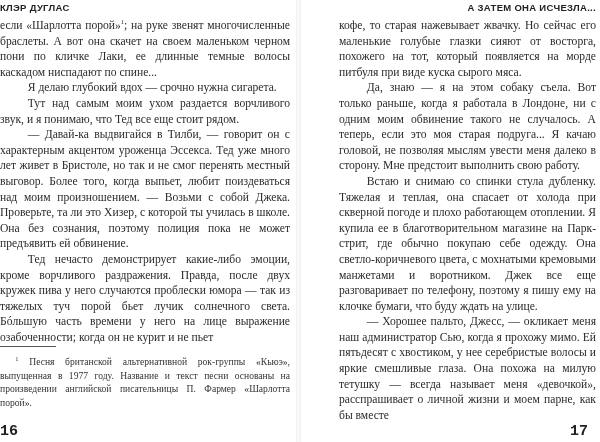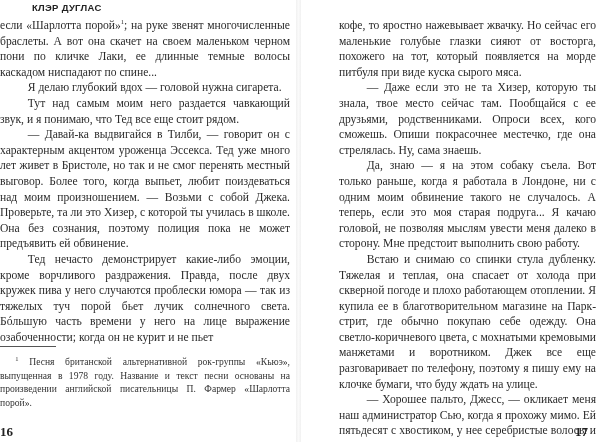--- a/index.html
+++ b/index.html
@@ -2,58 +2,58 @@
 <html><head>
 <meta charset="utf-8">
 <style>
   html, body { margin:0; padding:0; }
   body { width:600px; height:442px; background:#ffffff; position:relative; overflow:hidden; font-family:"Liberation Serif", serif; color:#2a2a2a; }
   .page { position:absolute; top:0; height:442px; }
   .page-left { left:0; width:297px; }
   .page-right { left:300px; width:300px; }
   .divider { position:absolute; left:296px; top:0; width:5px; height:442px; background:linear-gradient(to right,#f1f1f1,#fafafa,#f1f1f1); }
   .running-head { position:absolute; top:2px; font-family:"Liberation Sans", sans-serif; font-weight:bold; font-size:9.5px; letter-spacing:0.3px; color:#222; text-transform:uppercase; }
-  .page-left .running-head { left:0;padding-left:32px; }
+  .page-left .running-head { left:0; }
   .page-right .running-head { right:4px; }
   .text { position:absolute; font-size:11.6px; line-height:15.6px; text-align:justify; }
   .page-left .text { left:0; top:18px; width:290px; }
   .page-right .text { left:39px; top:18px; width:257px; }
   .text p { margin:0; }
   .text p.indent { text-indent:2.4em; }
   .fn-rule { position:absolute; left:0; top:346px; width:56px; height:1px; background:#555; }
   .footnote { position:absolute; left:0; top:352px; width:290px; font-size:9.6px; line-height:13.5px; text-align:justify; color:#333; }
   .footnote sup { font-size:6.5px; }
-  .folio { position:absolute; bottom:2px; font-family:Liberation Serif, serif; font-weight:bold; font-size:13px; color:#222; }
+  .folio { position:absolute; bottom:2px; font-family:Liberation Mono, monospace; font-weight:bold; font-size:15px; color:#222; }
   .page-left .folio { left:0; }
   .page-right .folio { right:12px; }
   sup.ref { font-size:6.5px; vertical-align:super; line-height:0; }
 </style>
 </head>
 <body>
 
 <div class="page page-left">
   <div class="running-head">КЛЭР ДУГЛАС</div>
   <div class="text">
     <p><span>если «Шарлотта порой»</span><sup class="ref">1</sup><span>; на руке звенят многочисленные браслеты. А вот она скачет на своем маленьком черном пони по кличке Лаки, ее длинные темные волосы каскадом ниспадают по спине...</span></p>
-    <p class="indent">Я делаю глубокий вдох — головой нужна сигарета.</p>
-    <p class="indent">Тут над самым моим него раздается чавкающий звук, и я понимаю, что Тед все еще стоит рядом.</p>
+    <p class="indent">Я делаю глубокий вдох — срочно нужна сигарета.</p>
+    <p class="indent">Тут над самым моим ухом раздается ворчливого звук, и я понимаю, что Тед все еще стоит рядом.</p>
     <p class="indent">— Давай-ка выдвигайся в Тилби, — говорит он с характерным акцентом уроженца Эссекса. Тед уже много лет живет в Бристоле, но так и не смог перенять местный выговор. Более того, когда выпьет, любит поиздеваться над моим произношением. — Возьми с собой Джека. Проверьте, та ли это Хизер, с которой ты училась в школе. Она без сознания, поэтому полиция пока не может предъявить ей обвинение.</p>
     <p class="indent">Тед нечасто демонстрирует какие-либо эмоции, кроме ворчливого раздражения. Правда, после двух кружек пива у него случаются проблески юмора — так из тяжелых туч порой бьет лучик солнечного света. Бóльшую часть времени у него на лице выражение озабоченности; когда он не курит и не пьет</p>
   </div>
   <div class="fn-rule"></div>
   <div class="footnote">
-    <span style="display:inline-block;width:1.6em"></span><sup>1</sup> <span>Песня британской альтернативной рок-группы «Кьюэ», выпущенная в 1978 году. Название и текст песни основаны на произведении английской писательницы П. Фармер «Шарлотта порой».</span>
+    <span style="display:inline-block;width:1.6em"></span><sup>1</sup> <span>Песня британской альтернативной рок-группы «Кьюэ», выпущенная в 1977 году. Название и текст песни основаны на произведении английской писательницы П. Фармер «Шарлотта порой».</span>
   </div>
   <div class="folio">16</div>
 </div>
 
 <div class="divider"></div>
 
 <div class="page page-right">
+  <div class="running-head">А ЗАТЕМ ОНА ИСЧЕЗЛА...</div>
   <div class="text">
-    <p>кофе, то яростно нажевывает жвачку. Но сейчас его маленькие голубые глазки сияют от восторга, похожего на тот, который появляется на морде питбуля при виде куска сырого мяса.</p>
-    <p class="indent">— Даже если это не та Хизер, которую ты знала, твое место сейчас там. Пообщайся с ее друзьями, родственниками. Опроси всех, кого сможешь. Опиши покрасочнее местечко, где она стрелялась. Ну, сама знаешь.</p>
+    <p>кофе, то старая нажевывает жвачку. Но сейчас его маленькие голубые глазки сияют от восторга, похожего на тот, который появляется на морде питбуля при виде куска сырого мяса.</p>
     <p class="indent">Да, знаю — я на этом собаку съела. Вот только раньше, когда я работала в Лондоне, ни с одним моим обвинение такого не случалось. А теперь, если это моя старая подруга... Я качаю головой, не позволяя мыслям увести меня далеко в сторону. Мне предстоит выполнить свою работу.</p>
     <p class="indent">Встаю и снимаю со спинки стула дубленку. Тяжелая и теплая, она спасает от холода при скверной погоде и плохо работающем отоплении. Я купила ее в благотворительном магазине на Парк-стрит, где обычно покупаю себе одежду. Она светло-коричневого цвета, с мохнатыми кремовыми манжетами и воротником. Джек все еще разговаривает по телефону, поэтому я пишу ему на клочке бумаги, что буду ждать на улице.</p>
     <p class="indent">— Хорошее пальто, Джесс, — окликает меня наш администратор Сью, когда я прохожу мимо. Ей пятьдесят с хвостиком, у нее серебристые волосы и яркие смешливые глаза. Она похожа на милую тетушку — всегда называет меня «девочкой», расспрашивает о личной жизни и моем парне, как бы вместе</p>
   </div>
   <div class="folio">17</div>
 </div>
 
 </body></html>

